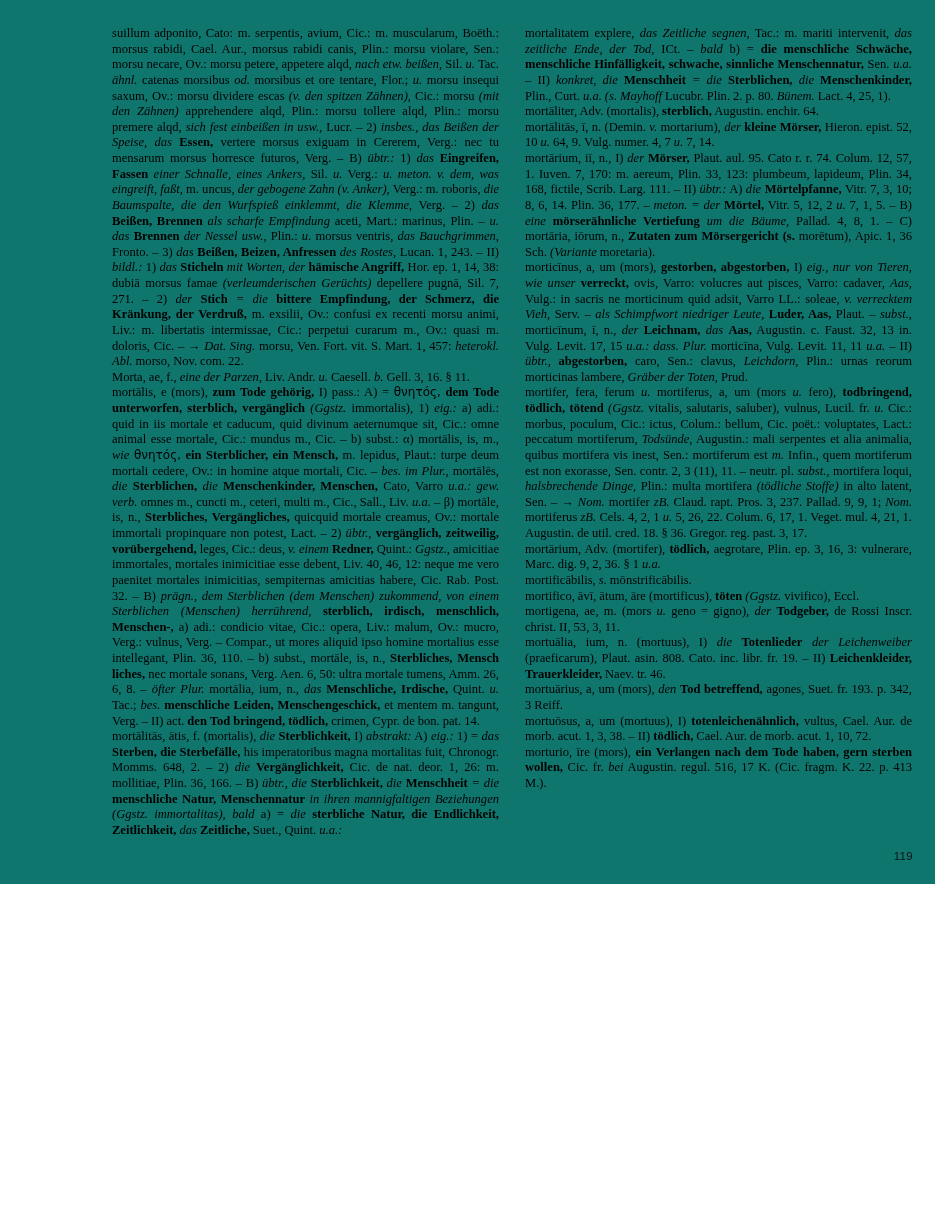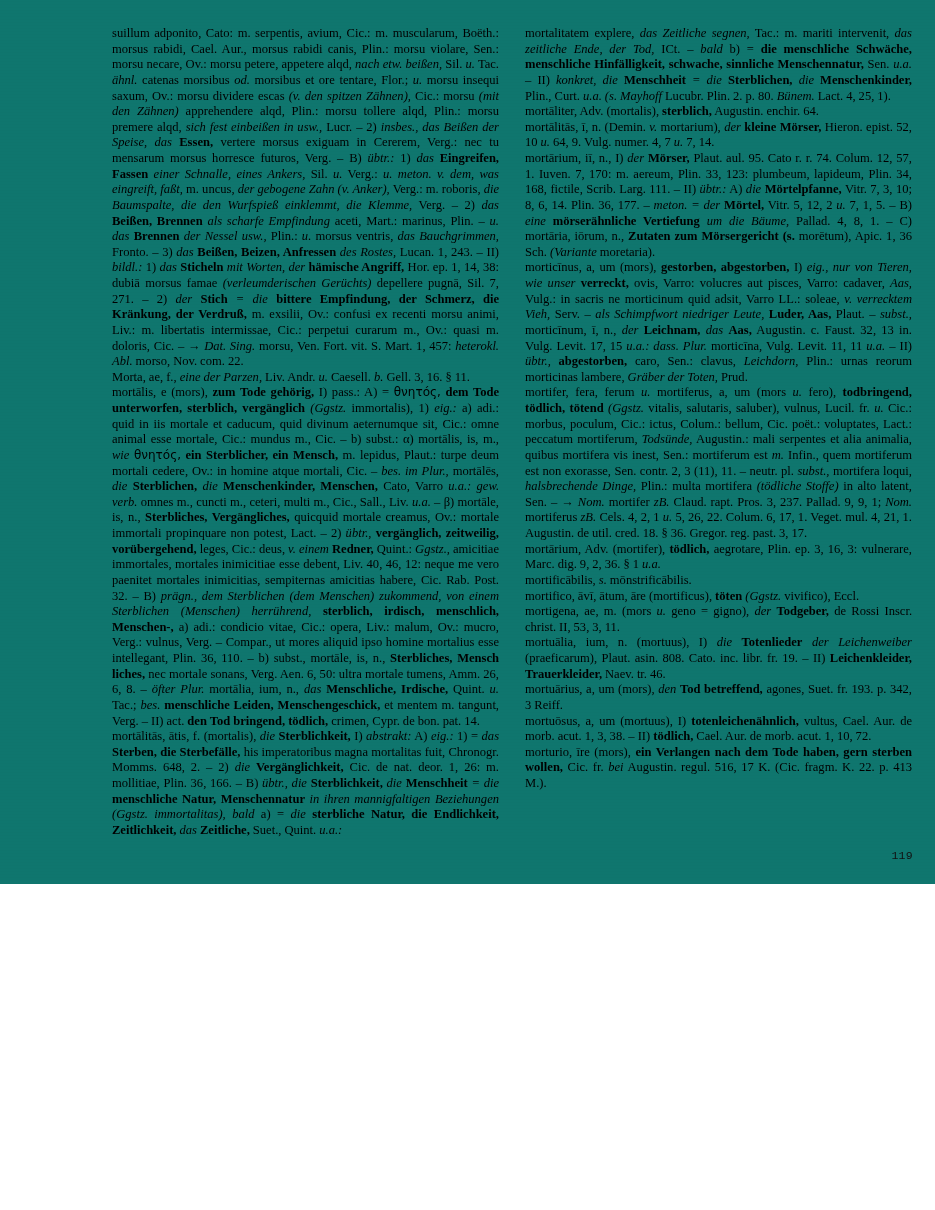--- a/index.html
+++ b/index.html
@@ -54,21 +54,21 @@
   b, .b { font-weight: normal; }
   i, .i { font-style: italic; }
   .bi { font-weight: bold; }
   .grk { font-family: "DejaVu Sans", sans-serif; font-size: 12px; }
 
   .folio {
     position: absolute;
     right: 22px;
     bottom: 22px;
     font-size: 11.5px;
-    font-family: Liberation Mono, monospace;
+    font-family: Liberation Sans, sans-serif;
     color: #111;
     letter-spacing: 0.3px;
   }
   
   #grain {
     position: absolute;
     inset: 0;
     pointer-events: none;
     opacity: 0.035;
     background-image:

